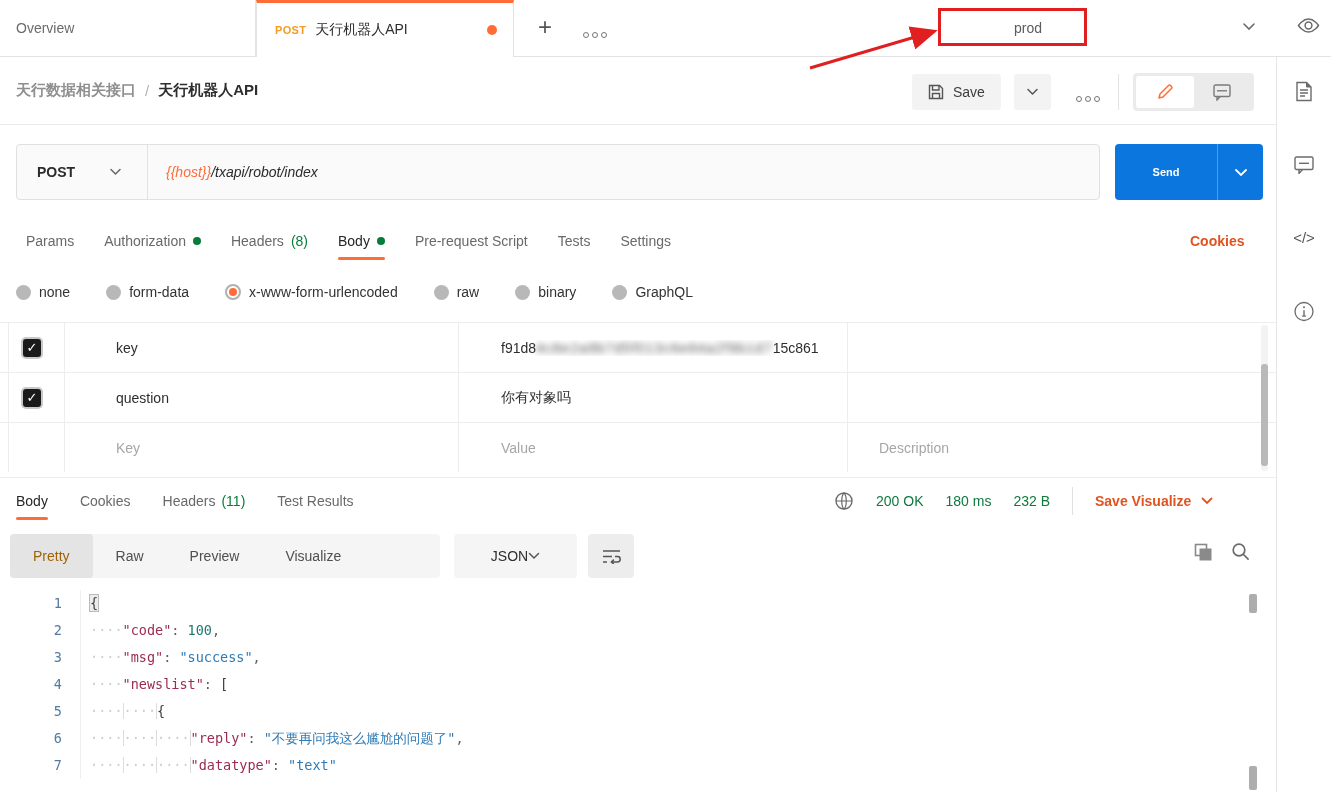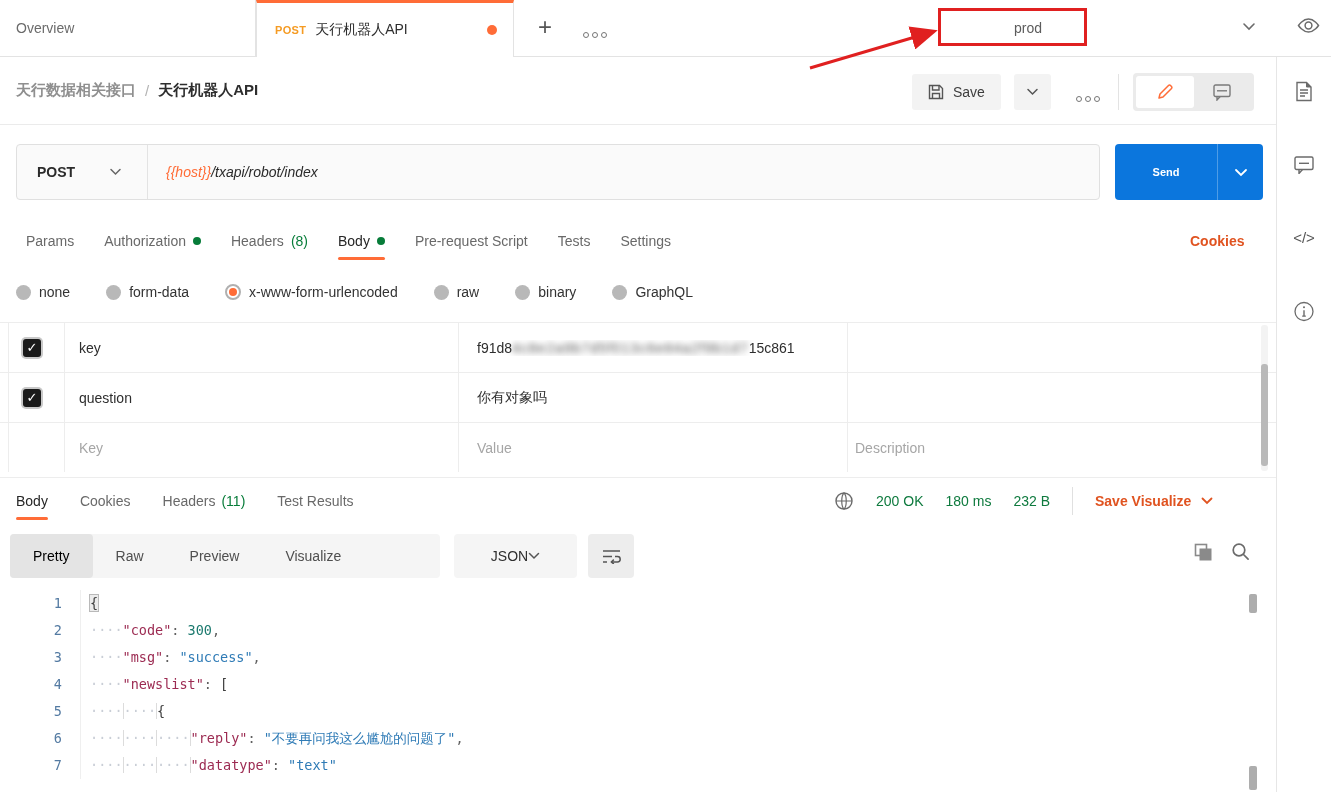--- a/index.html
+++ b/index.html
@@ -77,21 +77,21 @@
     font-size:14px; color:#333; }
   .mode { display:flex; align-items:center; gap:8px; }
   .radio { width:15px; height:15px; border-radius:50%; background:#b8b8b8; flex:none; }
   .radio.sel { background:#fff; border:2px solid #b0b0b0; position:relative; width:16px; height:16px; }
   .radio.sel::after { content:""; position:absolute; inset:2px; border-radius:50%; background:#ff6c37; }
   
   .ptable { position:absolute; left:0; top:322px; width:1276px; height:150px; border-top:1px solid #ededed;
     font-size:14px; }
   .trow { position:relative; height:50px; border-bottom:1px solid #ededed; display:flex; align-items:center; }
   .c-check { width:64px; display:flex; justify-content:center; }
-  .c-key { width:394px; padding-left:15px; }
+  .c-key { width:394px; padding-left:28px;margin-left:24px; }
   .c-val { width:389px; padding-left:19px; white-space:nowrap; overflow:hidden; }
   .c-desc { flex:1; padding-left:8px; }
   .vline { position:absolute; top:0; bottom:0; width:1px; background:#ededed; }
   .checkbox { width:18px; height:18px; background:#1a1a1a; border-radius:3px; box-shadow:0 0 0 2px #c9c9c9;
     color:#fff; font-size:13px; line-height:18px; text-align:center; }
   .redacted { filter:blur(3px); color:#555; letter-spacing:1px; }
   .ph { color:#a6a6a6; }
   .tbl-track { position:absolute; left:1261px; top:2px; width:7px; height:146px; background:#f3f3f3; border-radius:3px; }
   .tbl-thumb { position:absolute; left:1261px; top:41px; width:7px; height:102px; background:#b9b9b9; border-radius:3px; }
   
@@ -105,21 +105,21 @@
   .resp-meta { position:absolute; left:834px; top:481px; height:40px; display:flex; align-items:center; gap:22px;
     font-size:14px; }
   .green { color:#0e7a3e; }
   .meta-divider { width:1px; height:28px; background:#e0e0e0; }
   .save-resp { display:flex; align-items:center; gap:10px; color:#e05320; font-weight:700; }
   .globe { color:#6b6b6b; display:flex; }
   
   .seg-ctrl { position:absolute; left:10px; top:534px; width:430px; height:44px; background:#f5f5f5;
     border-radius:4px; display:flex; align-items:center; font-size:14px; color:#4f4f4f; }
   .seg { padding:0 23px; height:44px; line-height:44px; border-radius:4px; }
-  .seg.active { background:#e4e4e4; color:#000000; }
+  .seg.active { background:#e4e4e4; color:#a16207; }
   .lang-select { position:absolute; left:454px; top:534px; width:123px; height:44px; background:#f5f5f5;
     border-radius:4px; display:flex; align-items:center; justify-content:center; font-size:14px;
     color:#2e2e2e; font-weight:500; }
   .wrap-btn { position:absolute; left:588px; top:534px; width:46px; height:44px; background:#ededed;
     border-radius:4px; display:flex; align-items:center; justify-content:center; color:#555; }
   .copy-btn { position:absolute; left:1194px; top:543px; }
   .search-btn { position:absolute; left:1231px; top:542px; color:#6b6b6b; }
   
   .code-area { position:absolute; left:0; top:590px; width:1245px; height:202px;
     font-family:"DejaVu Sans Mono","Liberation Mono",monospace; font-size:13.5px; }
@@ -412,21 +412,21 @@
       </svg>
   </div>
 
   <div class="code-area">
     <div class="cl">
       <span class="ln">1</span>
       <span class="ct"><span class="p hl">{</span></span>
     </div>
     <div class="cl">
       <span class="ln">2</span>
-      <span class="ct"><span class="ind">····</span><span class="k">"code"</span><span class="sepc">: </span><span class="n">300</span><span class="sepc">,</span></span>
+      <span class="ct"><span class="ind">····</span><span class="k">"code"</span><span class="sepc">: </span><span class="n">100</span><span class="sepc">,</span></span>
     </div>
     <div class="cl">
       <span class="ln">3</span>
       <span class="ct"><span class="ind">····</span><span class="k">"msg"</span><span class="sepc">: </span><span class="s">"success"</span><span class="sepc">,</span></span>
     </div>
     <div class="cl">
       <span class="ln">4</span>
       <span class="ct"><span class="ind">····</span><span class="k">"newslist"</span><span class="sepc">: </span><span class="p">[</span></span>
     </div>
     <div class="cl">

